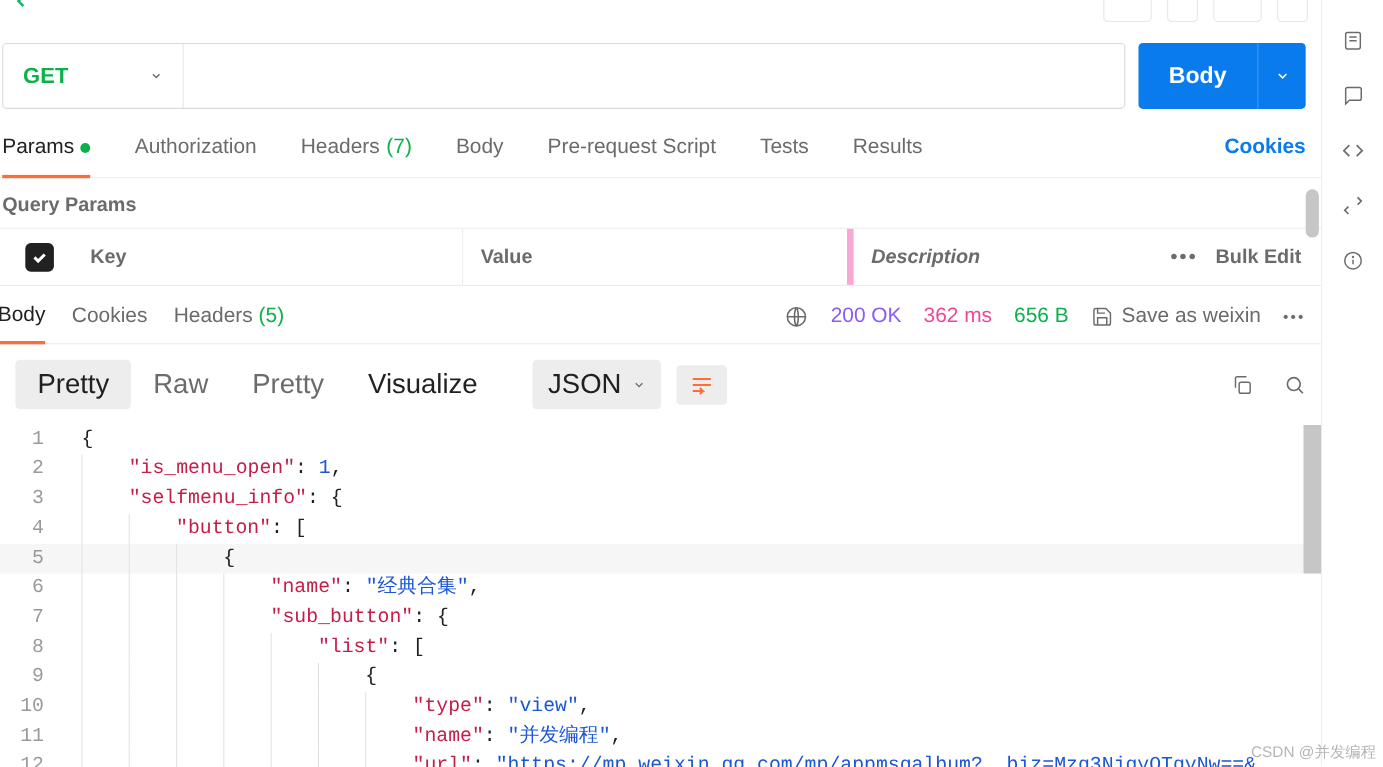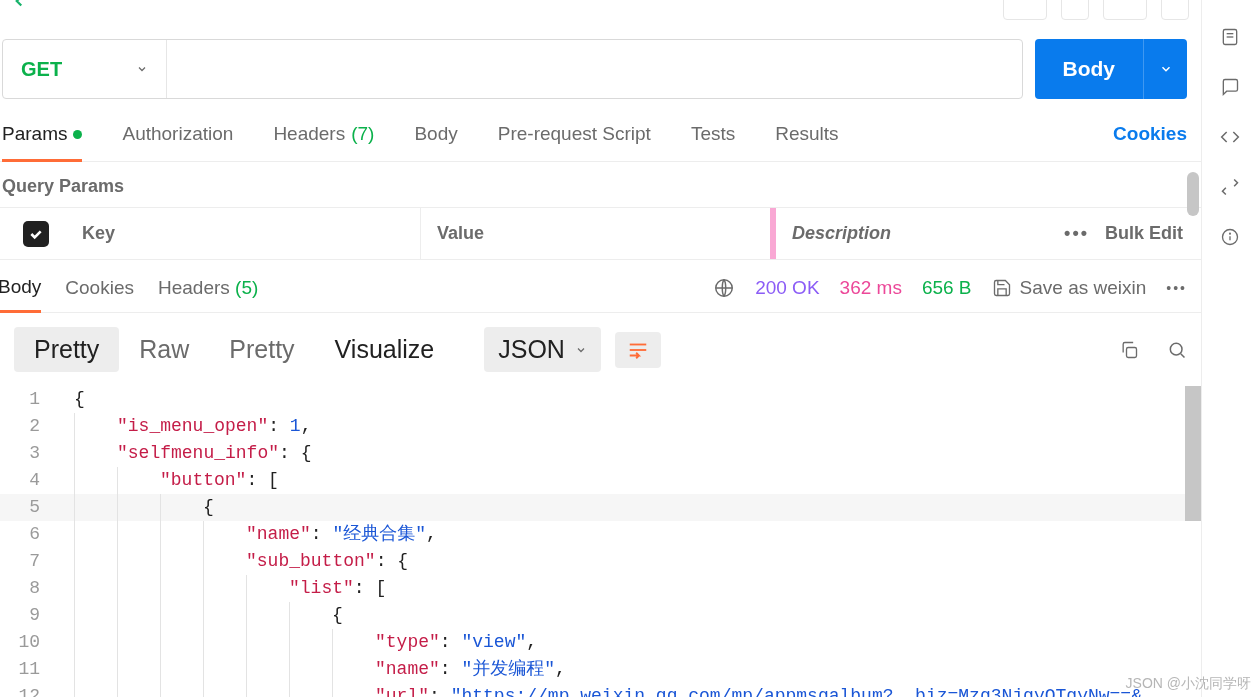--- a/index.html
+++ b/index.html
@@ -586,13 +586,13 @@
   <div class="ricon">
     <svg width="20" height="20" viewBox="0 0 24 24" fill="none" stroke="currentColor" stroke-width="1.6">
         <circle cx="12" cy="12" r="9"></circle>
         <line x1="12" y1="11" x2="12" y2="16"></line>
         <circle cx="12" cy="8" r="0.5" fill="currentColor"></circle>
       </svg>
   </div>
 </div>
 
 <div class="outer-scroll-thumb"></div>
-<div class="watermark">JSON @小沈同学呀</div>
+<div class="watermark">CSDN @并发编程</div>
 
 </body></html>

